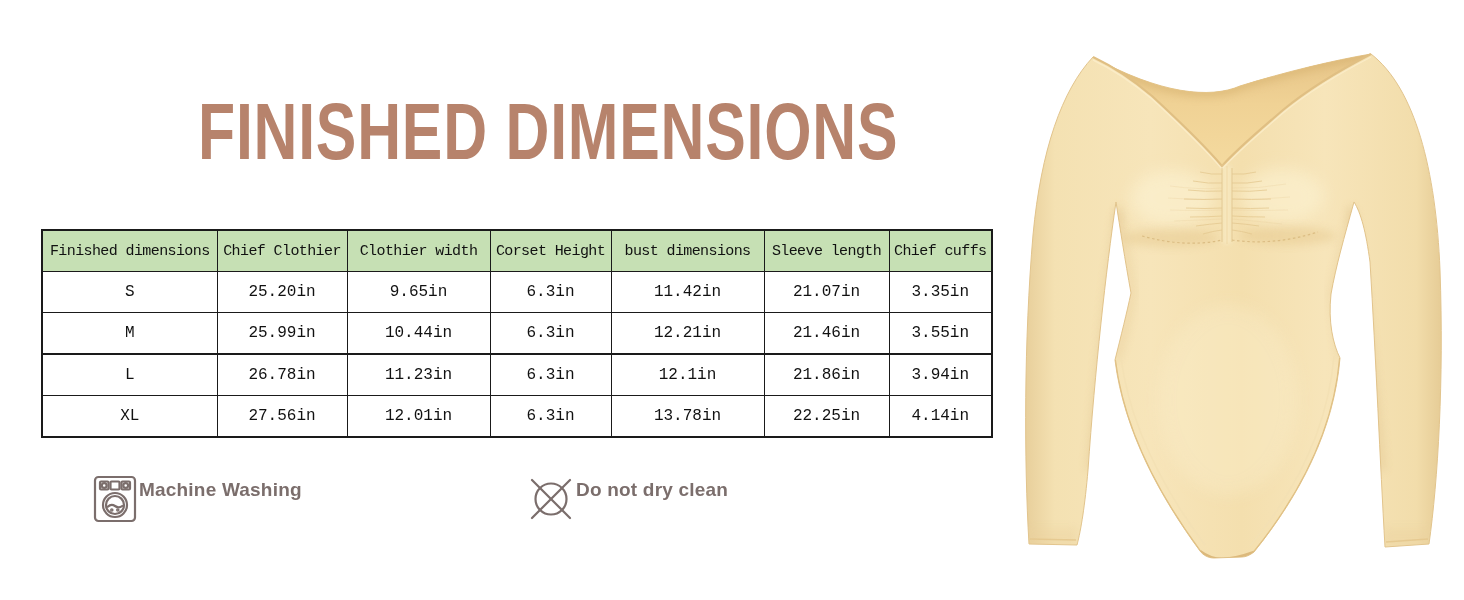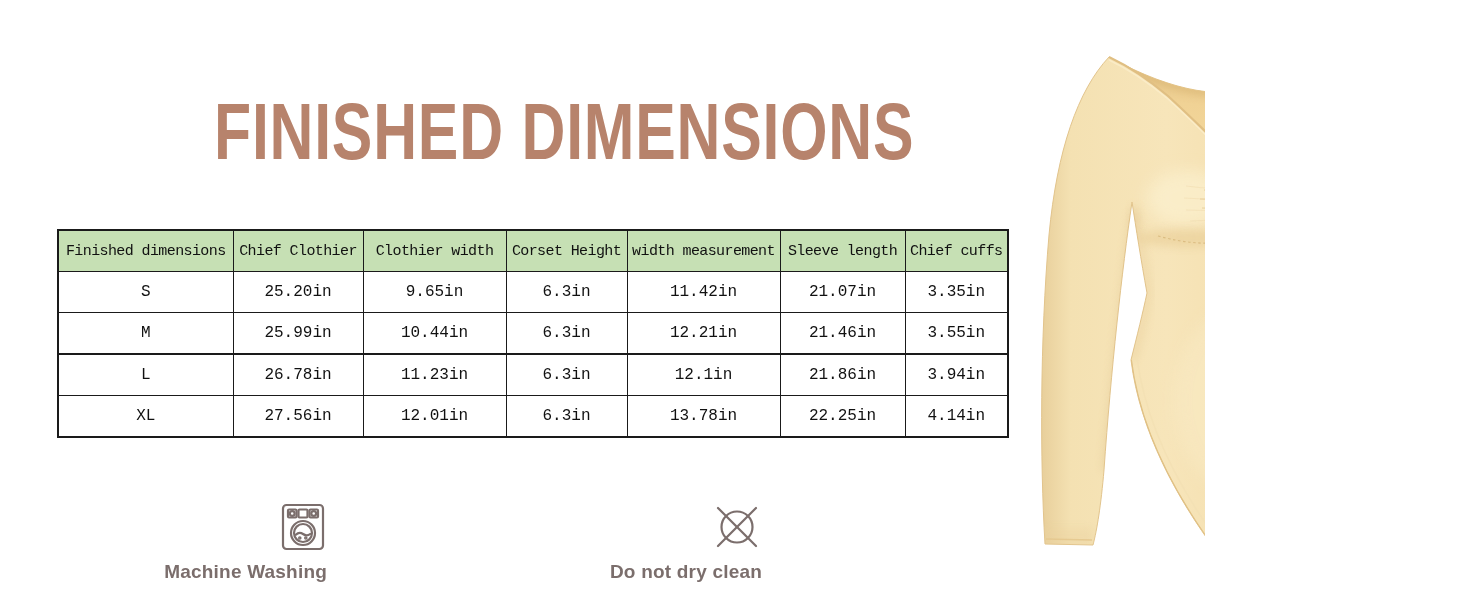--- a/index.html
+++ b/index.html
@@ -4,41 +4,41 @@
 <style>
   :root{
     --title:#b7836c;
     --table-header-bg:#c6e0b4;
     --table-border:#1a1a1a;
     --table-text:#111111;
     --care:#7b6e6c;
     --page-bg:#ffffff;
   }
   html,body{margin:0;padding:0;background:#fff;}
-  #page{position:relative;width:1189px;height:600px;background:var(--page-bg);overflow:hidden;
-        font-family:"Liberation Sans",sans-serif;margin-left:16px;}
+  #page{position:relative;width:1464px;height:600px;background:var(--page-bg);overflow:hidden;
+        font-family:"Liberation Sans",sans-serif;}
 
   
   #title{position:absolute;left:198px;top:92px;margin:0;
          font-size:80px;line-height:1;font-weight:bold;color:var(--title);
          letter-spacing:1px;white-space:nowrap;
          transform:scaleX(0.76);transform-origin:left top;}
 
   
   #size-table{position:absolute;left:41px;top:229px;border-collapse:collapse;table-layout:fixed;
               width:950px;border:2px solid var(--table-border);
               font-family:"Liberation Mono","DejaVu Sans Mono",monospace;color:var(--table-text);}
   #size-table th,#size-table td{border:1px solid var(--table-border);text-align:center;
               padding:0;height:40px;overflow:hidden;white-space:nowrap;}
   #size-table th{background:var(--table-header-bg);font-weight:normal;font-size:15px;letter-spacing:-0.6px;}
   #size-table td{font-size:16px;}
   #size-table tr.thick-bottom td{border-bottom-width:2px;}
 
   
-  .care-item{position:absolute;top:498px;width:220px;display:flex;flex-direction:column;align-items:flex-end;}
+  .care-item{position:absolute;top:470px;width:220px;display:flex;flex-direction:row;align-items:flex-start;}
   .care-icon-box{height:54px;display:flex;align-items:flex-end;justify-content:center;}
   .care-icon-box svg{stroke:var(--care);fill:none;stroke-width:2.2;stroke-linecap:round;stroke-linejoin:round;}
   .care-label{margin-top:9px;font-size:19px;font-weight:bold;color:var(--care);letter-spacing:0.2px;white-space:nowrap;}
 
   #bodysuit-svg{position:absolute;left:1000px;top:0;width:464px;height:600px;}
 </style>
 </head>
 <body>
 
 <div id="page">
@@ -54,21 +54,21 @@
         <col style="width:153px">
         <col style="width:125px">
         <col style="width:103px">
     </colgroup>
     <thead>
         <tr id="size-table-head">
           <th>Finished dimensions</th>
           <th>Chief Clothier</th>
           <th>Clothier width</th>
           <th>Corset Height</th>
-          <th>width measurement</th>
+          <th>bust dimensions</th>
           <th>Sleeve length</th>
           <th>Chief cuffs</th>
         </tr>
       </thead>
     <tbody id="size-table-body">
         <tr>
           <td>S</td>
           <td>25.20in</td>
           <td>9.65in</td>
           <td>6.3in</td>

